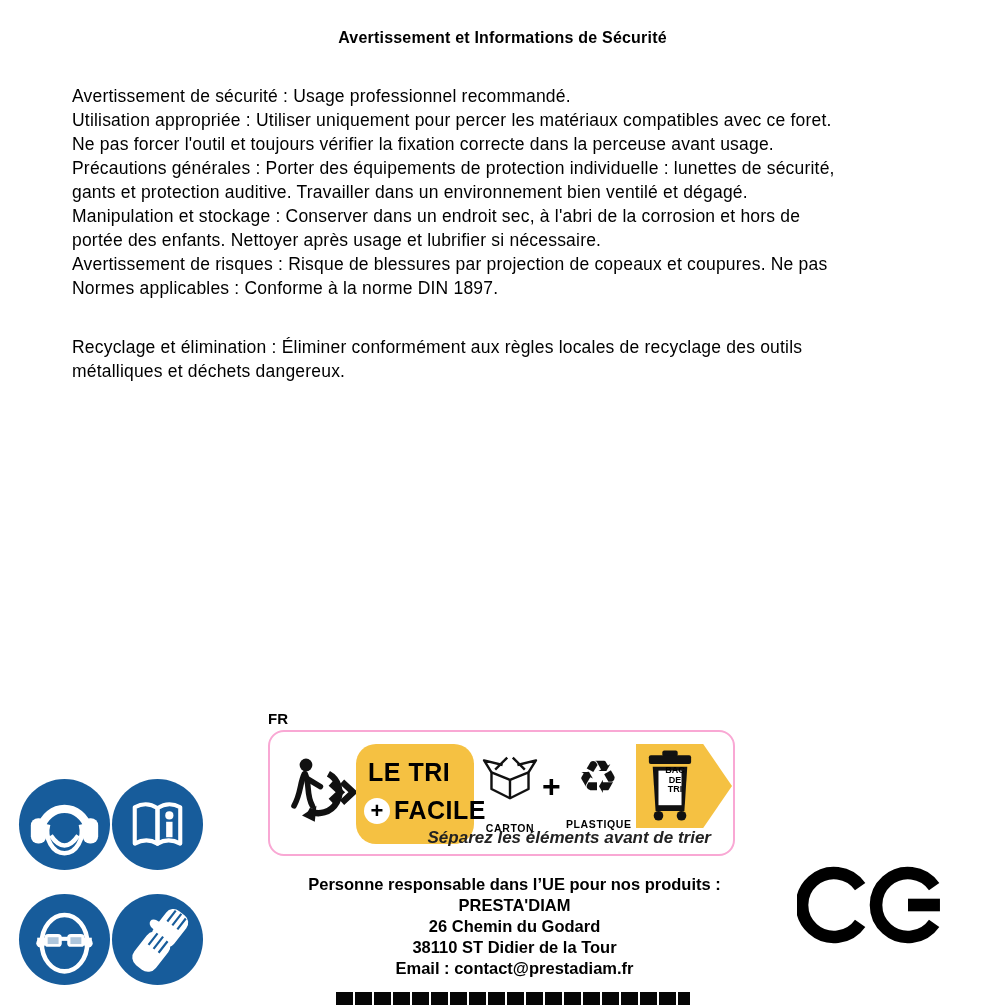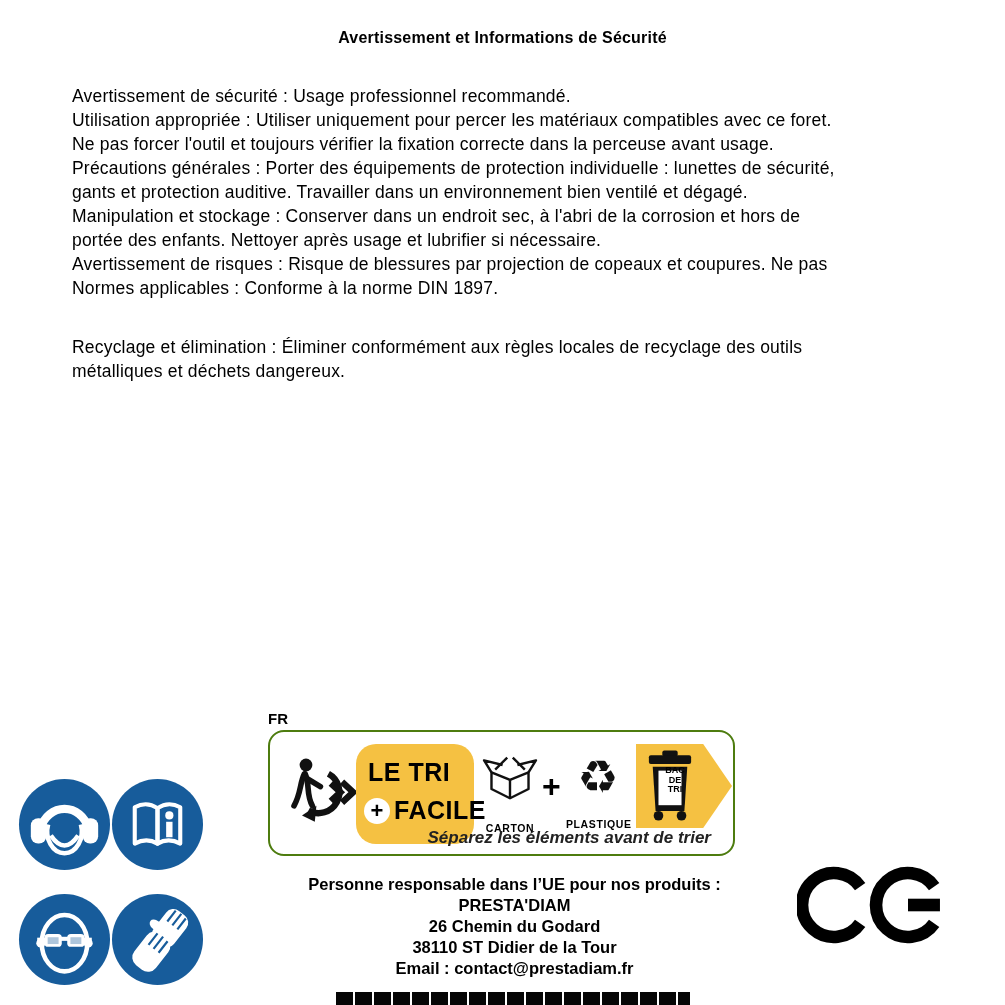--- a/index.html
+++ b/index.html
@@ -10,21 +10,21 @@
          font-size:16px;font-weight:bold;letter-spacing:0.2px;}
 
   .bodytext{position:absolute;left:72px;top:84px;font-size:17.5px;line-height:24px;
             letter-spacing:0.2px;}
   .bodytext div{white-space:nowrap;}
   .para2{margin-top:35px;}
 
   
   .fr-label{position:absolute;left:268px;top:710px;font-size:15px;font-weight:bold;}
   .banner{position:absolute;left:268px;top:730px;width:467px;height:126px;background:#fff;
-          border:2px solid #4d7c0f;border-radius:16px;box-sizing:border-box;}
+          border:2px solid #f9a8d4;border-radius:16px;box-sizing:border-box;}
   .triman{position:absolute;left:8px;top:10px;width:80px;height:102px;}
   .tri-bubble{position:absolute;left:86px;top:12px;width:118px;height:100px;border-radius:20px;}
   .tri-l1{position:absolute;left:12px;top:14px;font-size:25px;font-weight:800;letter-spacing:0.5px;}
   .tri-l2{position:absolute;left:8px;top:52px;display:flex;align-items:center;gap:4px;}
   .plus-circle{display:inline-flex;width:26px;height:26px;border-radius:50%;background:#fff;
                align-items:center;justify-content:center;font-size:22px;font-weight:900;}
   .tri-word2{font-size:25px;font-weight:800;letter-spacing:0.5px;}
   .mat{position:absolute;top:20px;width:64px;text-align:center;}
   .mat-carton{left:208px;}
   .mat-plastique{left:296px;}

